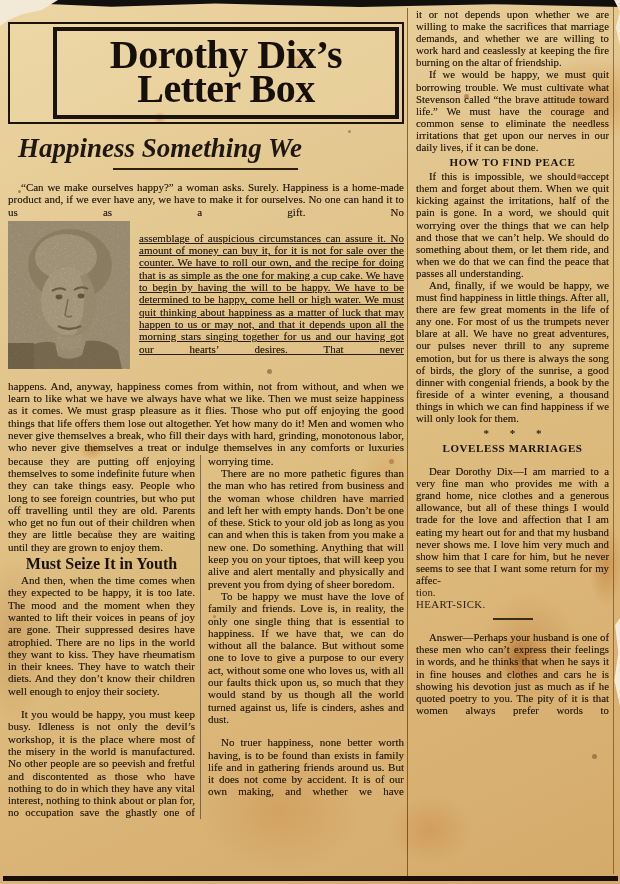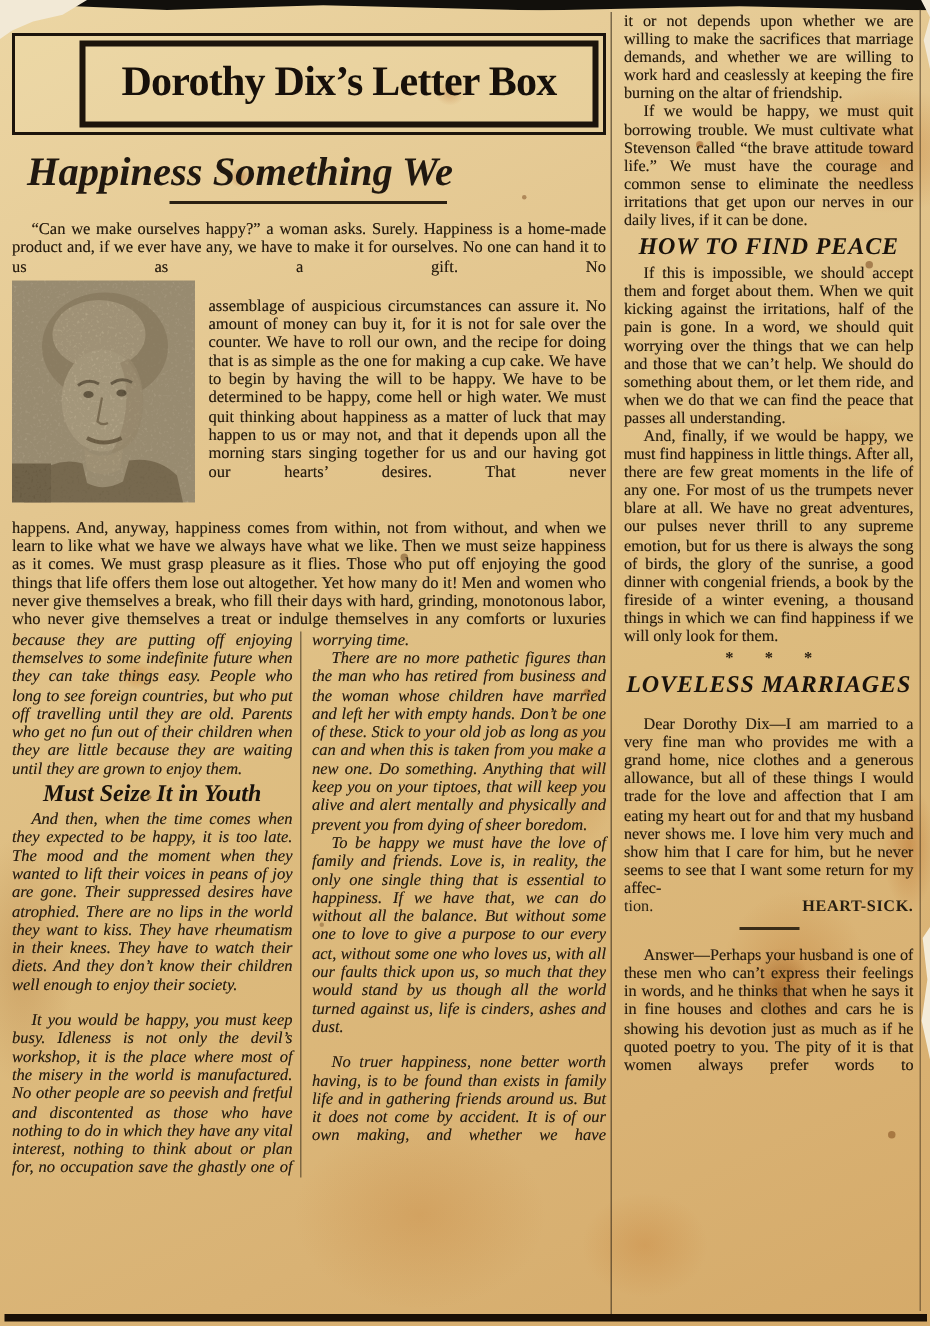--- a/index.html
+++ b/index.html
@@ -18,44 +18,44 @@
       radial-gradient(ellipse 120px 90px at 280px 810px, rgba(190,115,40,.25), rgba(190,115,40,0) 70%),
       radial-gradient(ellipse 60px 50px at 430px 830px, rgba(195,120,45,.30), rgba(195,120,45,0) 70%),
       radial-gradient(ellipse 50px 120px at 15px 640px, rgba(160,95,35,.25), rgba(160,95,35,0) 70%),
       radial-gradient(ellipse 80px 60px at 560px 320px, rgba(190,120,50,.20), rgba(190,120,50,0) 70%),
       linear-gradient(155deg,#ecd6a4 0%,#e3c68f 30%,#ddbc7f 55%,#d9b274 80%,#d5aa69 100%);
     font-family:"Liberation Serif",serif;
   }
   .left-region{position:absolute;left:8px;top:22px;width:396px;}
   .masthead{border:2px solid #1c140c;padding:3px;background:rgba(240,222,175,.25);}
   .masthead-inner{border:4px solid #1c140c;padding:7px 4px 9px;text-align:center;
-    font-weight:bold;font-size:28px;line-height:34px;color:#17100a;letter-spacing:-.5px;margin-left:40px;}
+    font-weight:bold;font-size:40px;line-height:34px;color:#17100a;letter-spacing:-.5px;margin-left:40px;}
   .headline{margin-top:10px;font-style:italic;font-weight:bold;font-size:27px;line-height:28px;color:#201810;}
   .hl1{padding-left:10px;}
   .hl2{padding-left:52px;}
   .hl-rule{width:185px;height:2px;background:#2a2012;margin:6px 0 8px 105px;}
   .body{font-size:11px;line-height:12.3px;color:#271d10;text-align:justify;
     text-shadow:0 0 .4px rgba(45,30,12,.55);}
   .indent{text-indent:13px;}
   .cont-end{text-align-last:justify;margin-top:11px;}
   .photo-row{display:flex;gap:9px;margin-top:3px;}
   .photo{width:122px;height:148px;flex:0 0 auto;}
-  .beside{flex:1;}
-  .twocol{display:flex;margin-top:1px;font-style:italic;}
+  .beside{flex:1;text-decoration:underline;}
+  .twocol{display:flex;margin-top:1px;}
   .col1{width:192px;padding-right:5px;box-sizing:border-box;}
   .col2{flex:1;padding-left:7px;border-left:1px solid rgba(50,38,22,.55);}
   .subhead{font-weight:bold;text-align:center;font-size:16px;margin:2px 0 1px;color:#1b130b;}
   .col3{position:absolute;left:407px;top:8px;width:202px;height:868px;box-sizing:border-box;
     padding-left:8px;border-left:1px solid rgba(50,38,22,.6);overflow:hidden;}
   .col3 .body{font-size:10.8px;line-height:12.1px;}
-  .col3 .subhead{font-size:16px;letter-spacing:.6px;margin:3px 0 2px;font-style:italic;}
+  .col3 .subhead{font-size:11px;letter-spacing:.6px;margin:3px 0 2px;}
   .h2spaced{letter-spacing:1.6px;}
   .sep{font-weight:bold;text-align:center;font-size:11px;letter-spacing:9px;padding-left:9px;margin:3px 0 1px;color:#271d10;}
-  .sigline{display:flex;justify-content:space-between;font-size:10.8px;line-height:12.1px;color:#271d10;}
-  .sig-right{letter-spacing:.4px;font-weight:bold;}
+  .sigline{display:flex;justify-content:flex-end;font-size:10.8px;line-height:12.1px;color:#271d10;flex-direction:column;}
+  .sig-right{letter-spacing:.4px;}
   .ans-rule{width:40px;height:2px;background:#3a2c18;margin:8px auto 8px;}
   .right-edge{position:absolute;top:6px;bottom:10px;right:6px;width:1px;background:rgba(55,40,22,.5);}
   .bottom-rule{position:absolute;left:3px;right:2px;bottom:3px;height:5px;background:#190f06;}
   .tear-top{position:absolute;top:0;left:42px;right:0;height:7px;background:#12100c;
     clip-path:polygon(0 0,100% 0,100% 100%,78% 60%,55% 100%,30% 50%,12% 95%,0 55%);}
   .tear-corner{position:absolute;top:0;left:0;width:58px;height:26px;background:#f2e9d6;
     clip-path:polygon(0 0,100% 0,72% 38%,38% 55%,14% 78%,0 100%);}
   .tear-right1{position:absolute;top:0;right:0;width:7px;height:64px;background:#f2e9d6;
     clip-path:polygon(100% 0,15% 0,100% 18%,40% 42%,100% 72%);}
   .tear-right2{position:absolute;top:618px;right:0;width:7px;height:92px;background:#f4ecd9;

